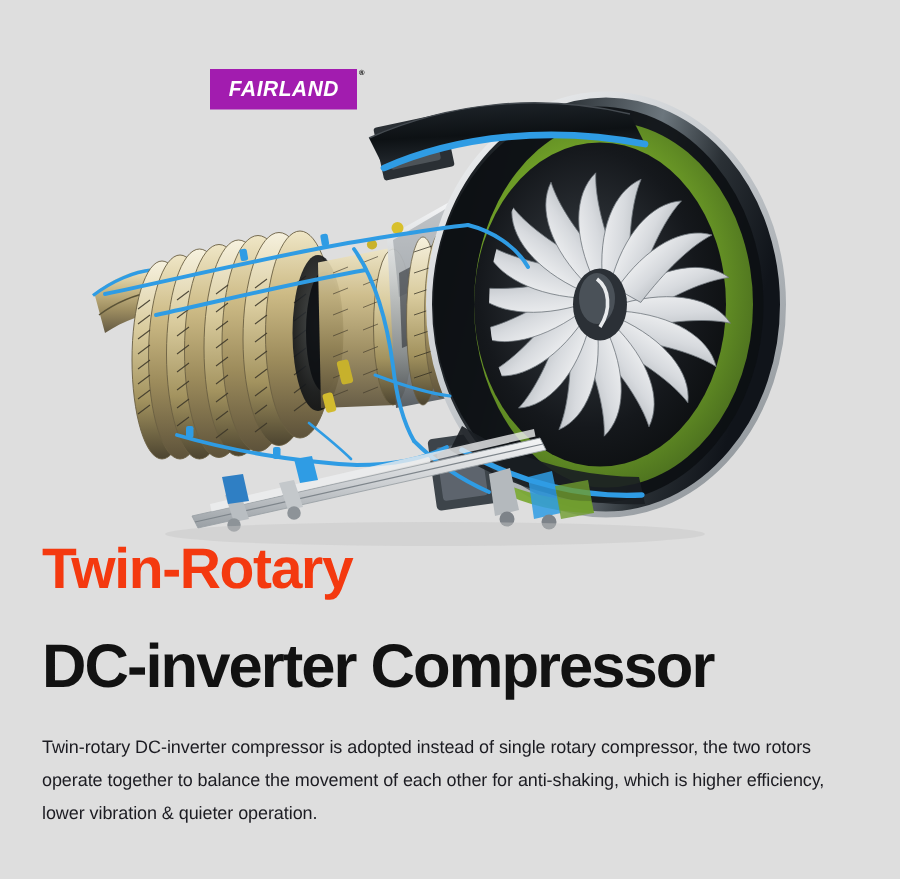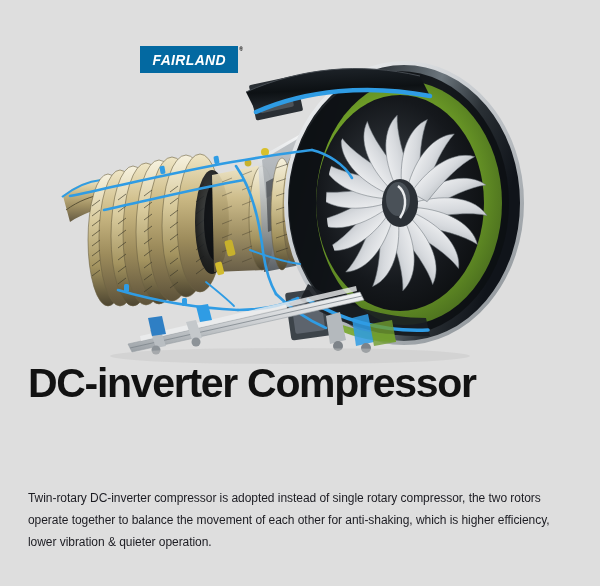--- a/index.html
+++ b/index.html
@@ -25,21 +25,21 @@
     overflow: hidden;
   }
 
   
   .logo-badge {
     position: absolute;
     left: 140px;
     top: 46px;
     width: 98px;
     height: 27px;
-    background: #0369a1;
+    background: #a21caf;
     display: flex;
     align-items: center;
     justify-content: center;
     z-index: 40;
   }
   .logo-text {
     color: #ffffff;
     font-family: "Liberation Sans", sans-serif;
     font-weight: bold;
     font-style: italic;
@@ -86,21 +86,21 @@
     white-space: nowrap;
   }
   .headline-secondary {
     font-family: "Liberation Sans", sans-serif;
     font-weight: bold;
     font-size: 41px;
     line-height: 47px;
     color: #121212;
     letter-spacing: -1.3px;
     white-space: nowrap;
-    margin-top: 2px;
+    margin-top: 19px;
   }
 
   
   .body-copy {
     position: absolute;
     left: 28px;
     top: 487px;
     width: 552px;
     font-family: "Liberation Sans", sans-serif;
     font-size: 12px;
@@ -380,18 +380,19 @@
         <path d="M370,324 L392,320 L396,342 L374,346 Z" fill="#6f9c2e" opacity="0.8"></path>
         <circle cx="338" cy="346" r="5" fill="#7d8389"></circle>
         <circle cx="366" cy="348" r="5" fill="#7d8389"></circle>
       </g>
 
       <ellipse cx="290" cy="356" rx="180" ry="8" fill="#c6c6c6" opacity="0.45"></ellipse>
     </svg>
   </div>
 
   <div class="headline-block">
+    <div class="headline-primary">Twin-Rotary</div>
     <div class="headline-secondary">DC-inverter Compressor</div>
   </div>
 
   <p class="body-copy">Twin-rotary DC-inverter compressor is adopted instead of single rotary compressor, the two rotors operate together to balance the movement of each other for anti-shaking, which is higher efficiency, lower vibration &amp; quieter operation.</p>
 
 </div>
 
 </body></html>

